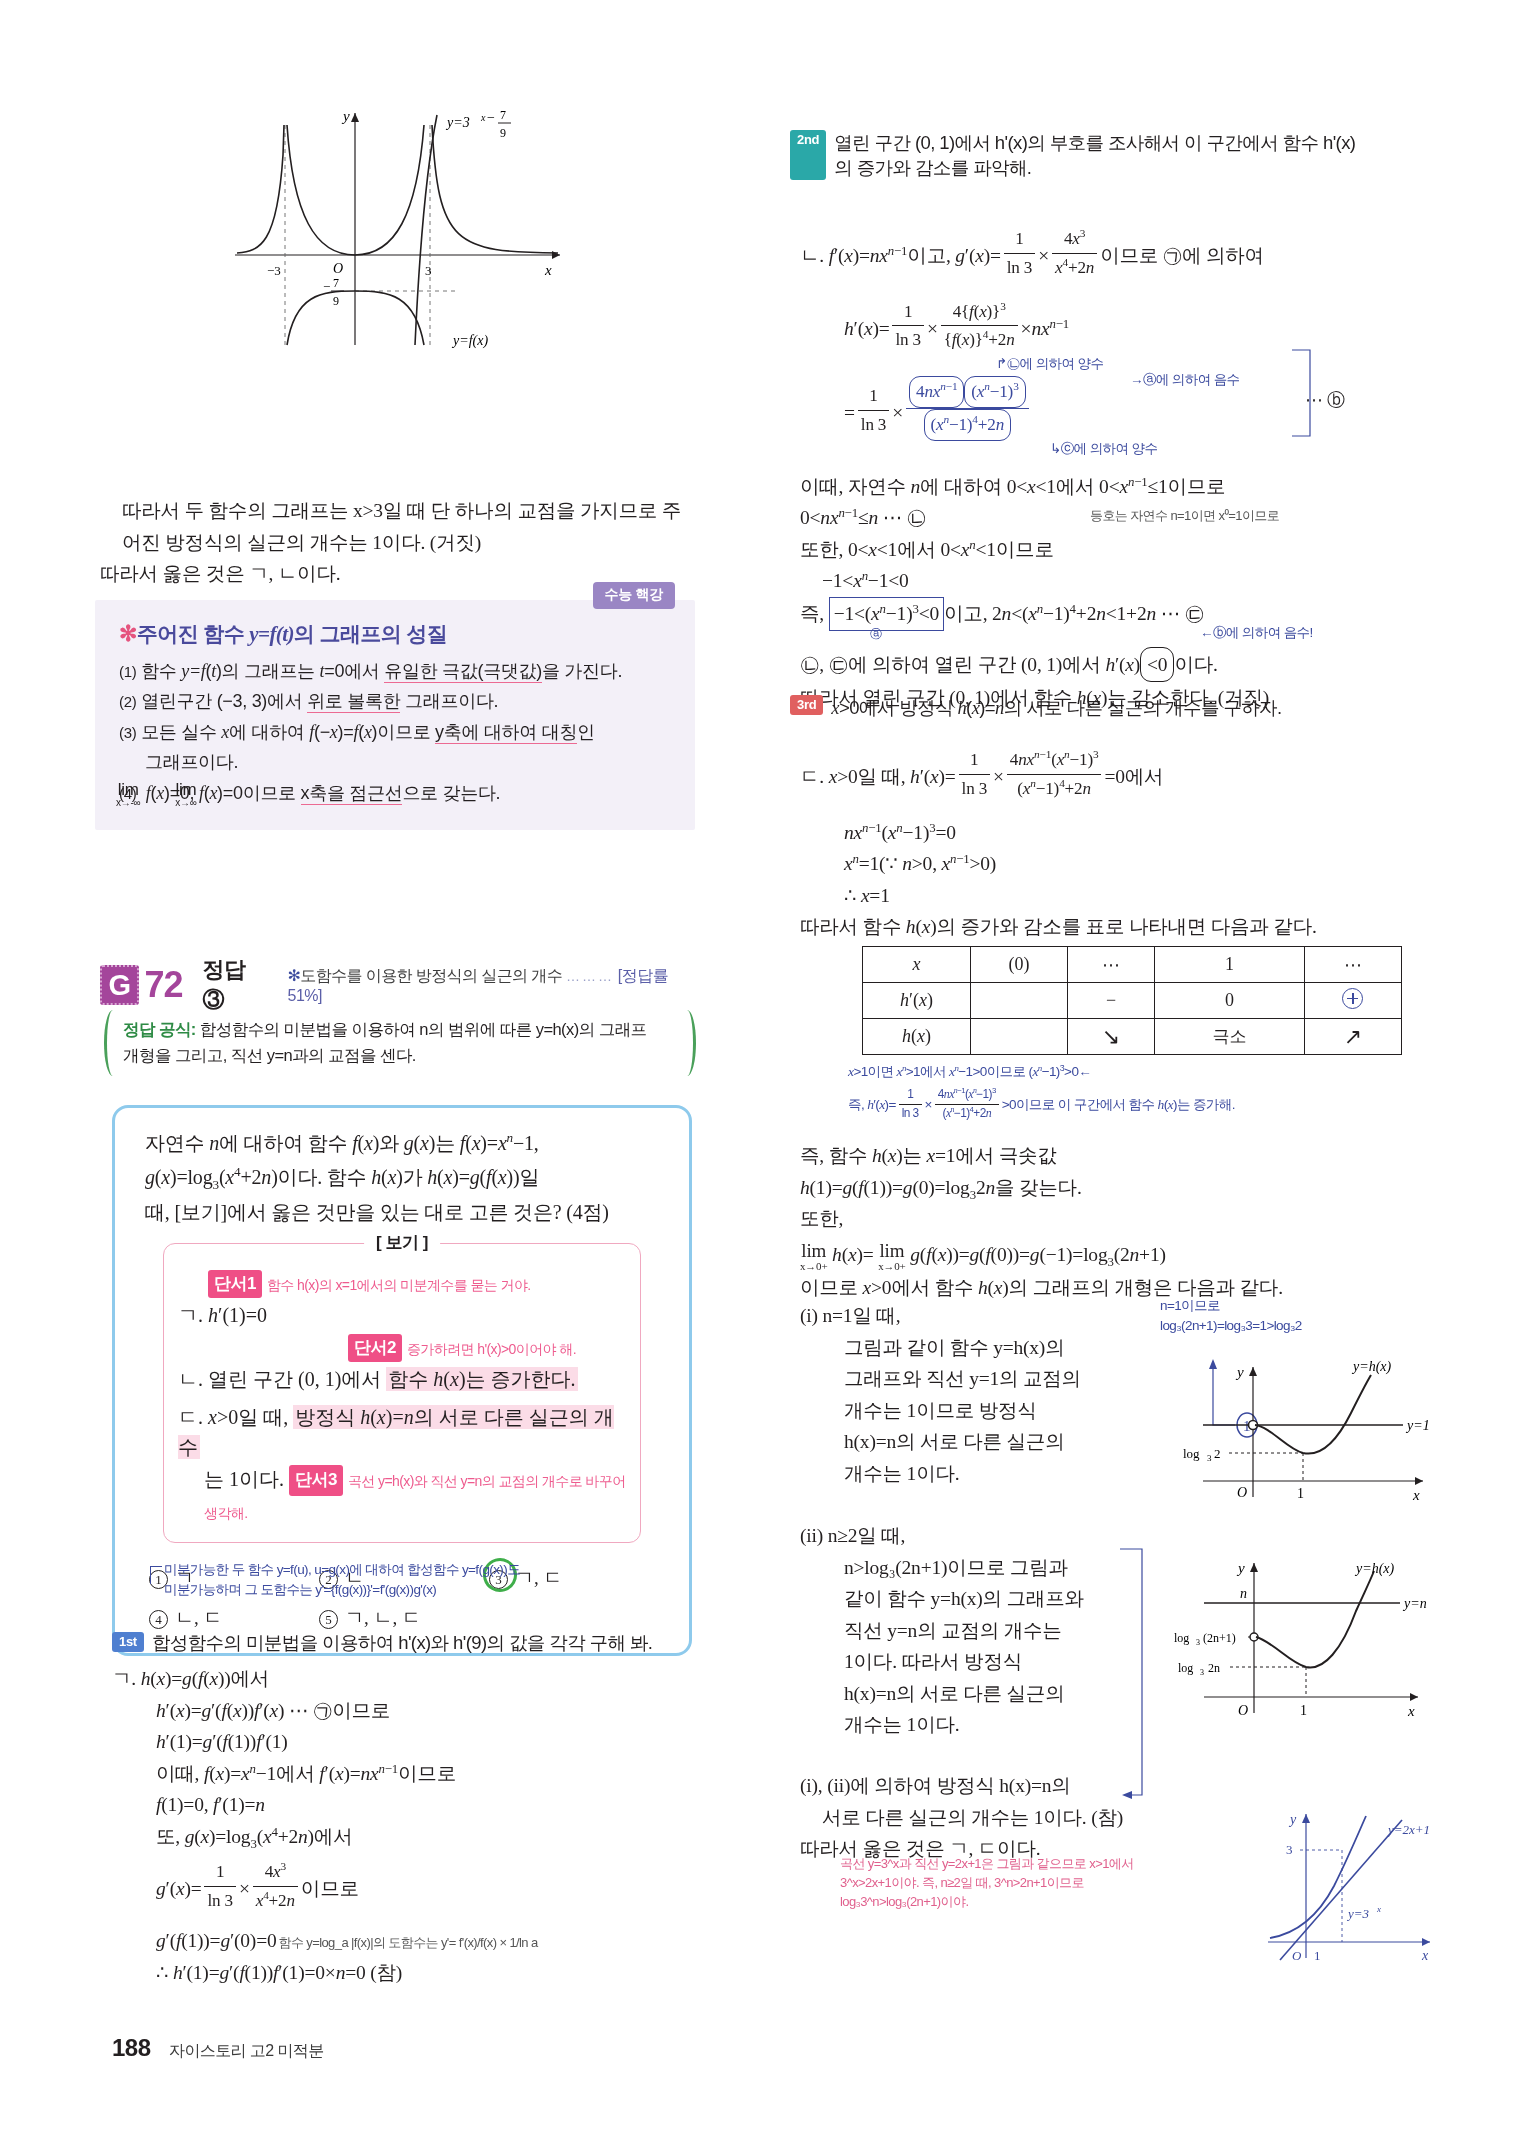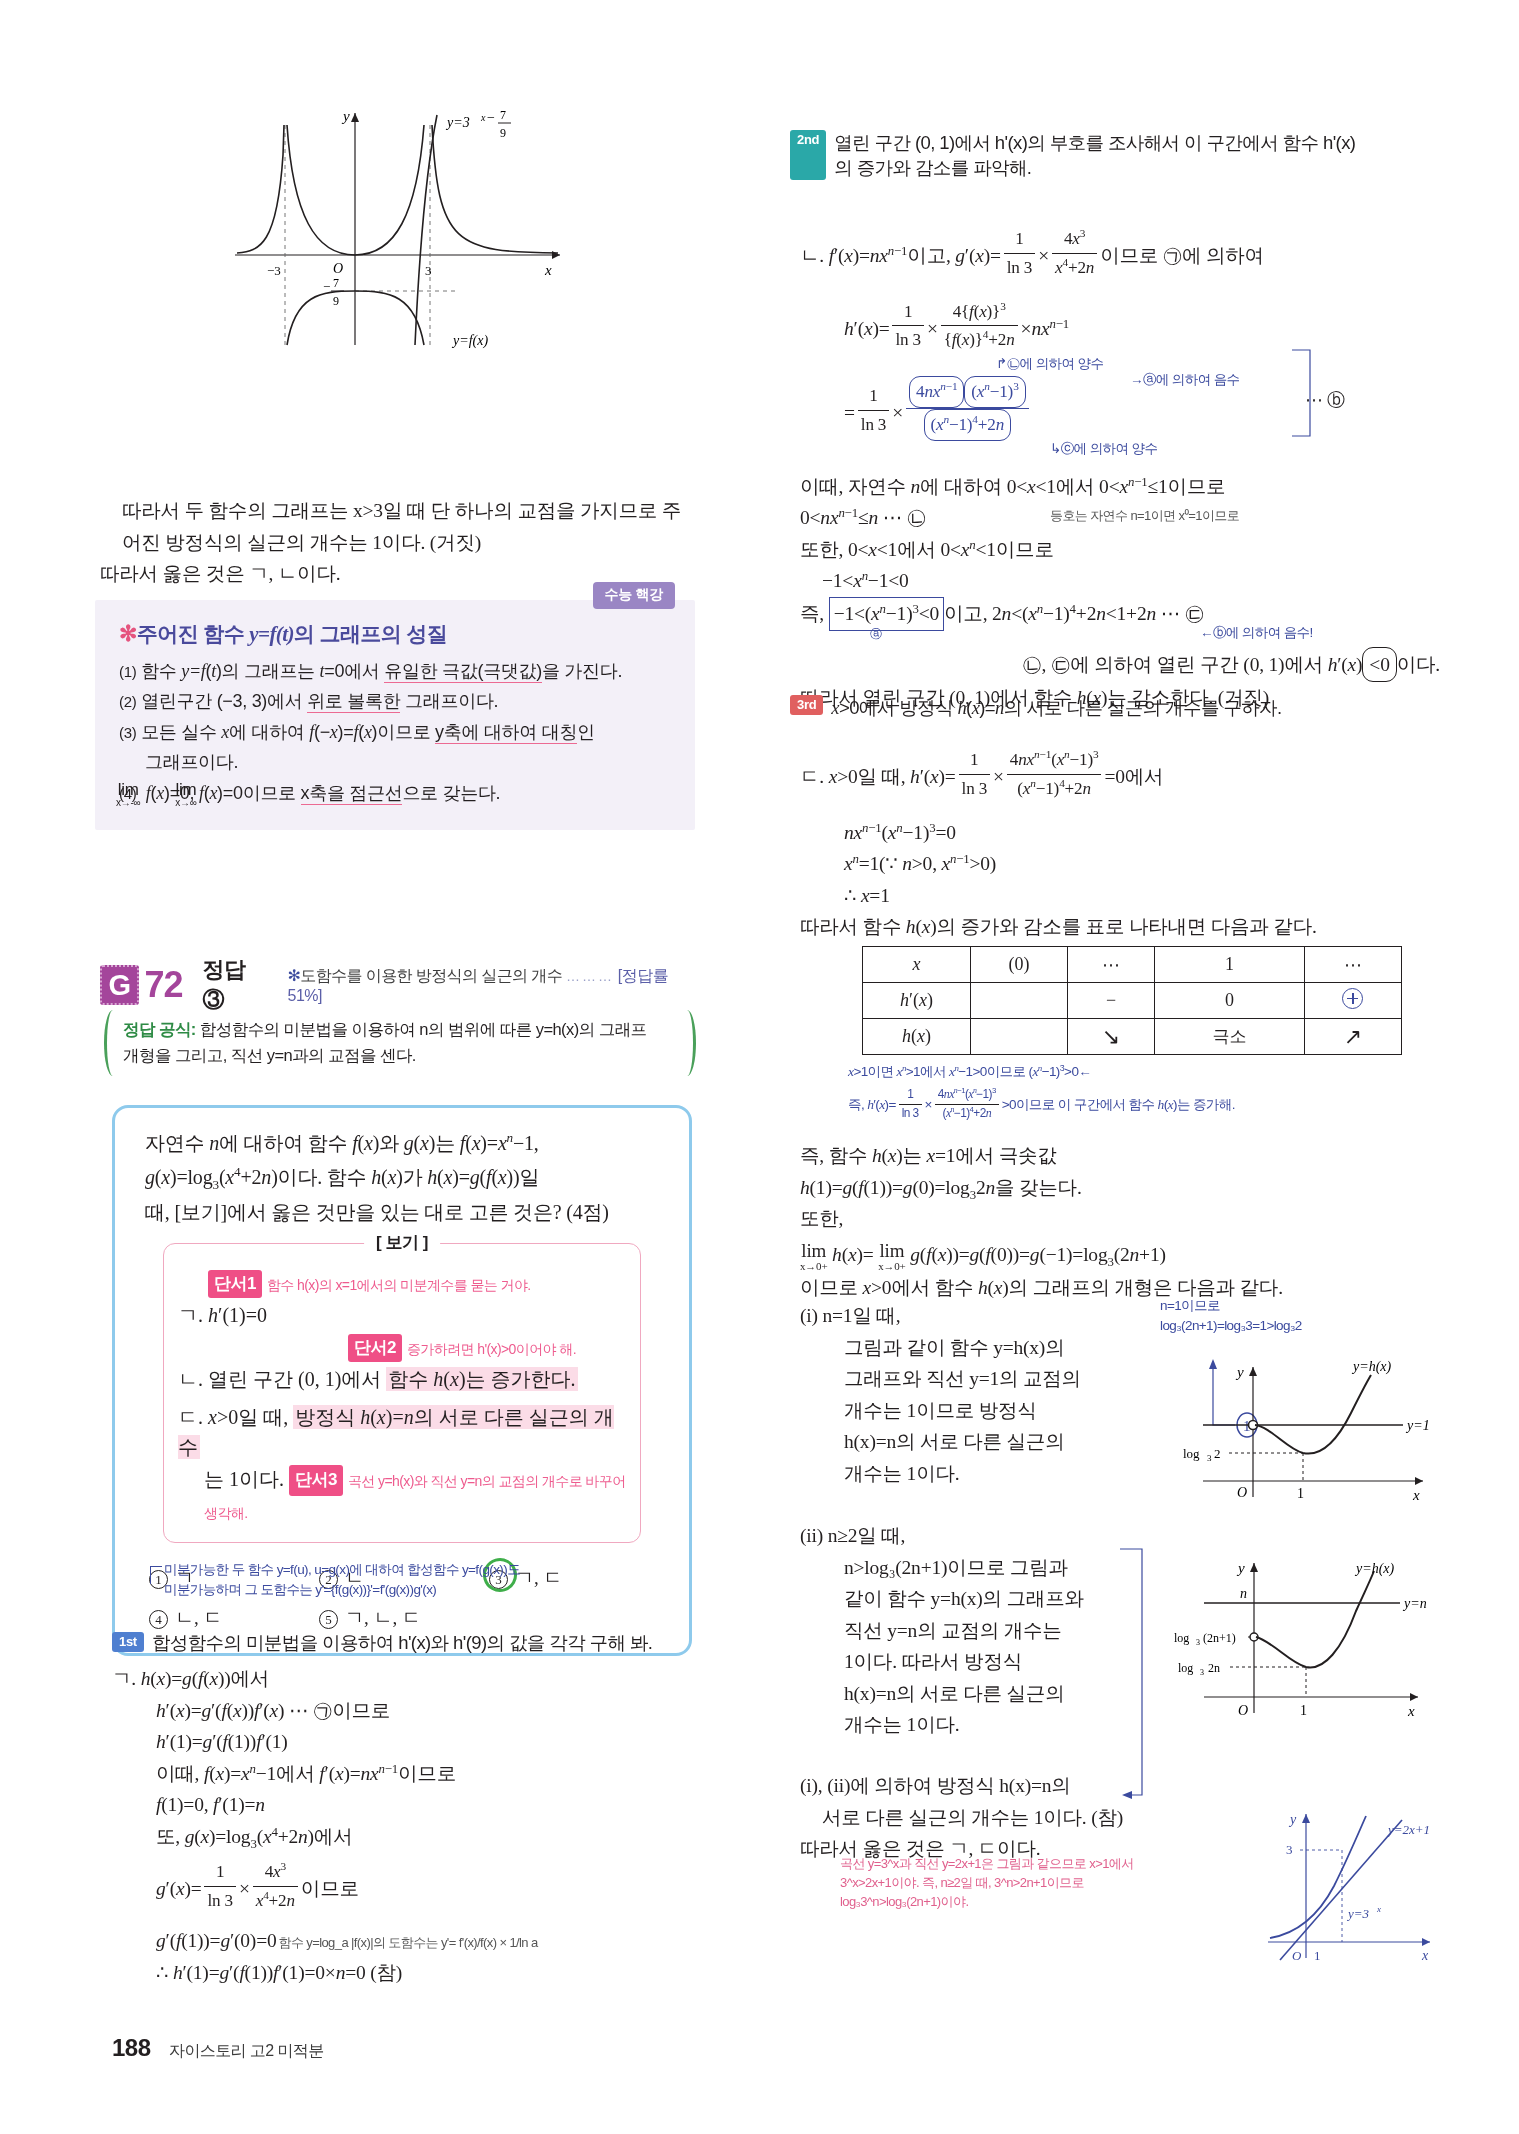--- a/index.html
+++ b/index.html
@@ -146,21 +146,21 @@
   .note-blue {
     color:#3b4a9e; font-family:"Liberation Sans",sans-serif; font-size:13.5px;
     line-height:1.5; letter-spacing:-0.6px;
   }
   .note-pink {
     color:#e0608d; font-family:"Liberation Sans",sans-serif; font-size:13px;
     line-height:1.45; letter-spacing:-0.6px;
   }
   .note-gray {
     color:#555; font-family:"Liberation Sans",sans-serif; font-size:13px;
-    line-height:1.45; letter-spacing:-0.6px;
+    line-height:1.45; letter-spacing:-0.6px;margin-left:40px;
   }
   .blue { color:#3b4a9e; }
   .boxed { border:1.4px solid #3b4a9e; border-radius:11px; padding:1px 6px; display:inline-block; }
   .boxed-sq { border:1.2px solid #3b4a9e; padding:0 4px; display:inline-block; }
 
   
   table.idt {
     border-collapse:collapse; margin-top:8px; width:540px;
     font-size:18px; font-family:"Liberation Serif",serif;
   }
@@ -423,21 +423,21 @@
   </div>
   <div class="t">또한, 0&lt;<i class="v">x</i>&lt;1에서 0&lt;<i class="v">x</i><sup><i class="v">n</i></sup>&lt;1이므로</div>
   <div class="t pl1">−1&lt;<i class="v">x</i><sup><i class="v">n</i></sup>−1&lt;0</div>
   <div class="t" style="position:relative;">
     즉, <span class="boxed-sq" style="border-radius:0;">−1&lt;(<i class="v">x</i><sup><i class="v">n</i></sup>−1)<sup>3</sup>&lt;0</span>이고, 2<i class="v">n</i>&lt;(<i class="v">x</i><sup><i class="v">n</i></sup>−1)<sup>4</sup>+2<i class="v">n</i>&lt;1+2<i class="v">n</i> ⋯ ㉢
   </div>
   <div style="position:relative;height:16px;">
     <span class="note-blue" style="position:absolute;left:70px;top:-6px;font-size:12px;">ⓐ</span>
     <span class="note-blue" style="position:absolute;left:400px;top:-8px;"><span class="arrow-l">←</span><span>ⓑ에 의하여 음수!</span></span>
   </div>
-  <div class="t" style="position:relative;text-align:right;">
+  <div class="t" style="position:relative;">
     ㉡, ㉢에 의하여 열린 구간 (0, 1)에서 <i class="v">h</i>′(<i class="v">x</i>)<span class="boxed" style="border-color:#231f20;">&lt;0</span>이다.
   </div>
   <div class="t">따라서 열린 구간 (0, 1)에서 함수 <i class="v">h</i>(<i class="v">x</i>)는 감소한다. (거짓)</div>
 </div>
 
 <div style="position:absolute;left:790px;top:695px;width:650px;">
   <div style="display:flex;align-items:flex-start;">
     <span class="step s3">3rd</span>
     <span class="step-txt"><i class="v">x</i>&gt;0에서 방정식 <i class="v">h</i>(<i class="v">x</i>)=<i class="v">n</i>의 서로 다른 실근의 개수를 구하자.</span>
   </div>

